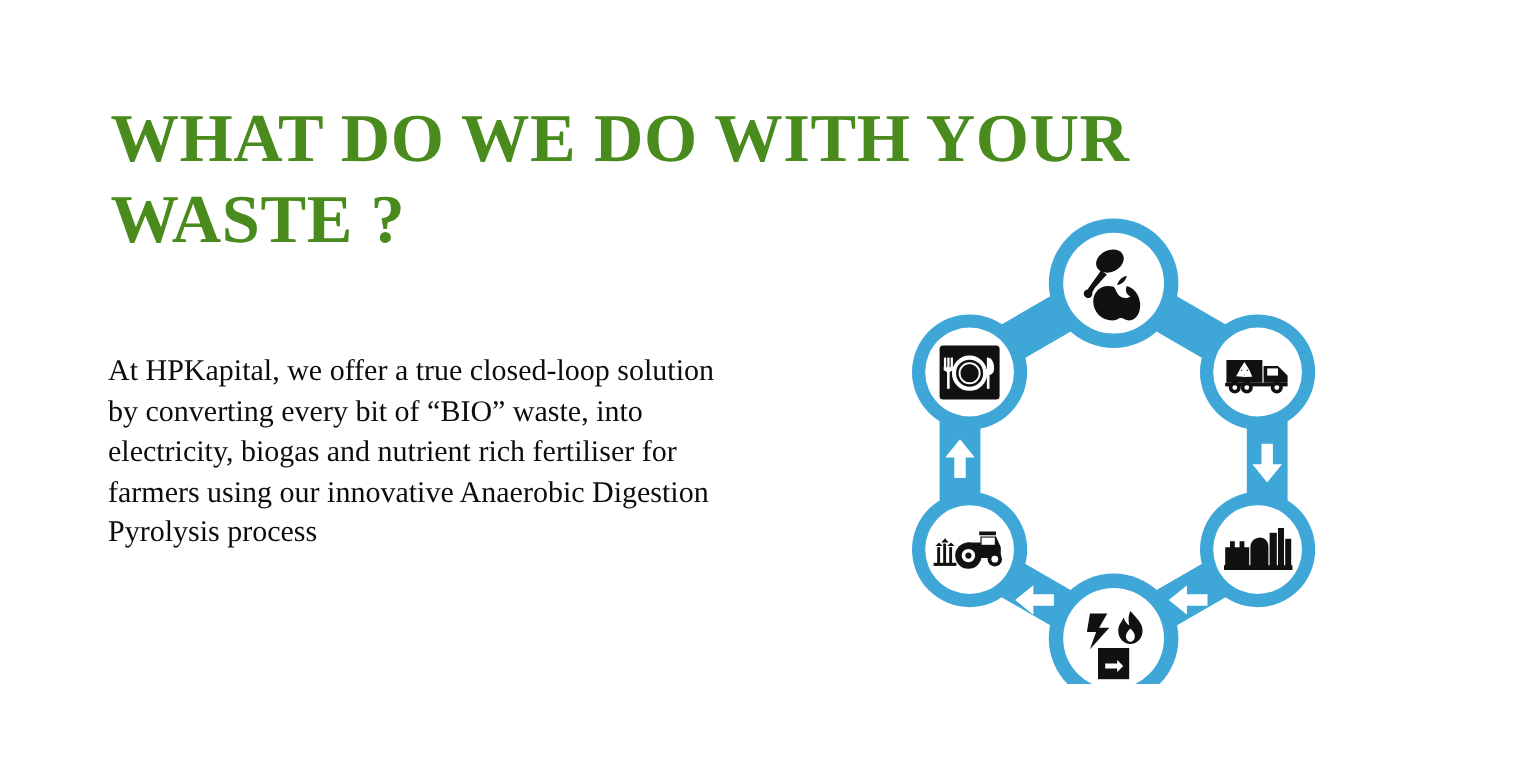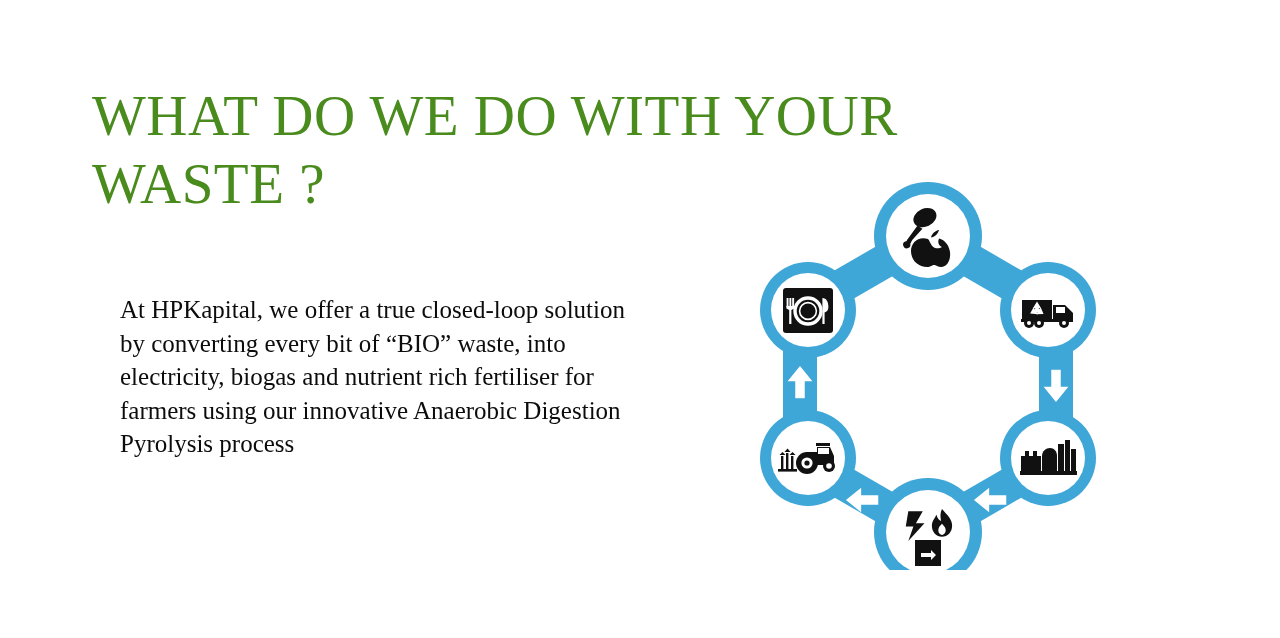--- a/index.html
+++ b/index.html
@@ -19,37 +19,36 @@
   
   #slide-title {
     position: absolute;
     left: 92px;
     top: 44px;
     width: 900px;
     color: #4a8b1e;
     font-family: "Liberation Serif", "DejaVu Serif", serif;
     font-size: 57px;
     line-height: 68px;
-    font-weight: normal;
+    font-weight: bold;
     letter-spacing: 0.5px;
     white-space: pre-line;
   }
 
   
   #body-text {
     position: absolute;
     left: 90px;
     top: 268px;
     width: 530px;
     color: #0c0c0c;
     font-family: "Liberation Serif", "DejaVu Serif", serif;
     font-size: 25px;
     line-height: 33.5px;
     white-space: pre-line;
-    margin-left: 30px;
   }
 
   
   #cycle-wrap {
     position: absolute;
     left: 742px;
     top: 170px;
     width: 372px;
     height: 400px;
   }

